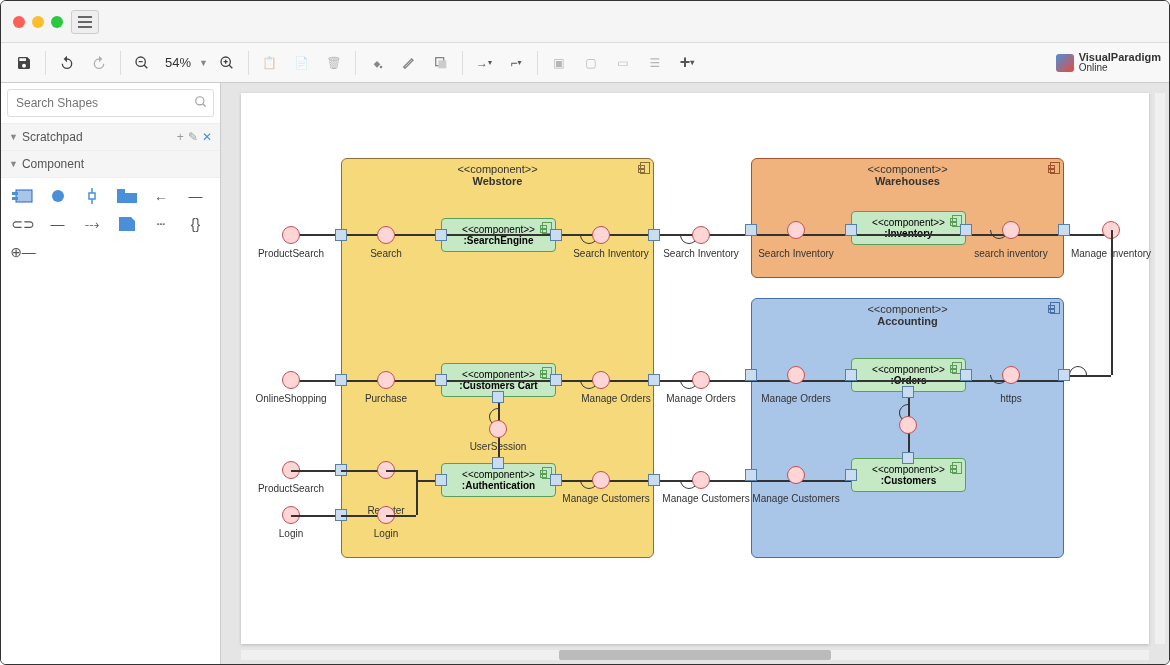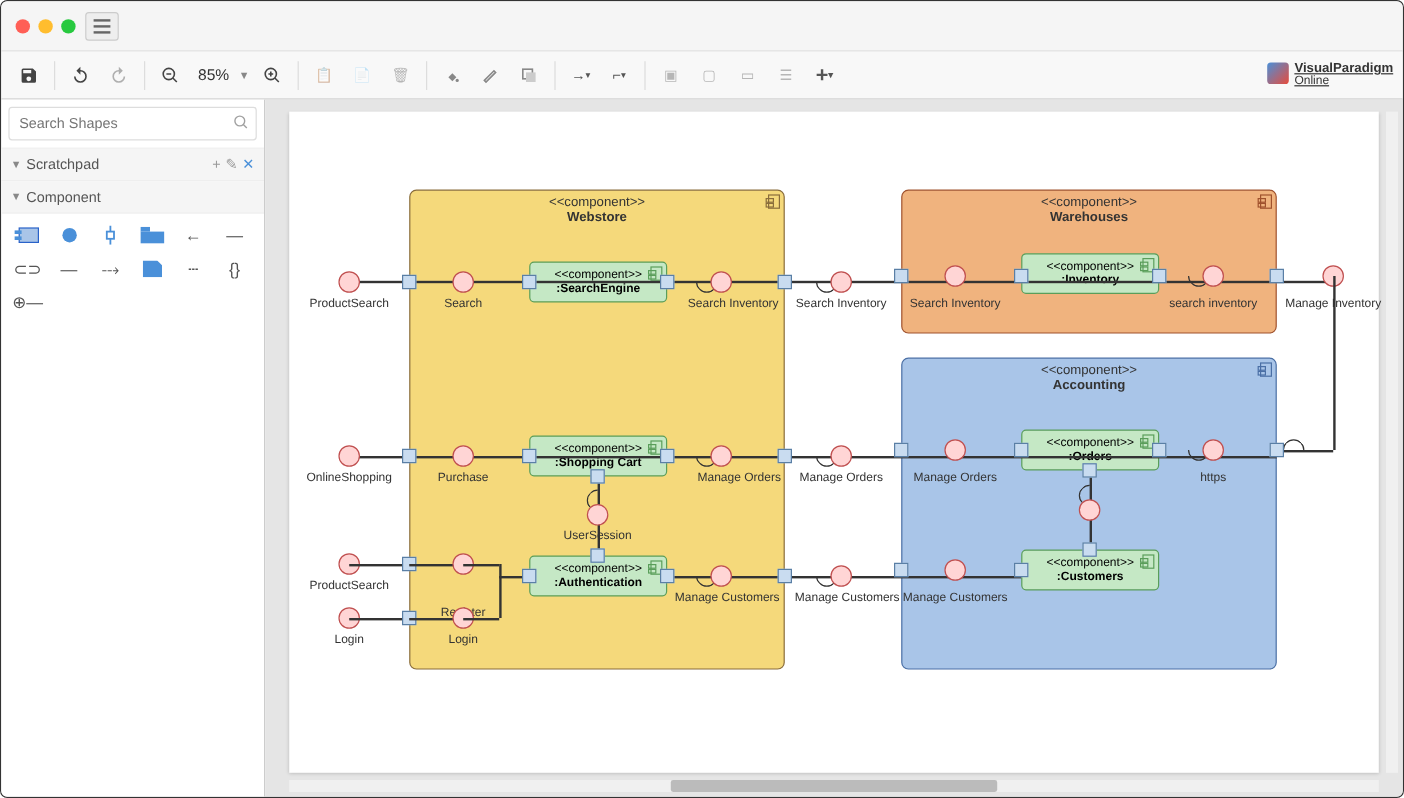--- a/index.html
+++ b/index.html
@@ -15,21 +15,21 @@
     .reload-icon::after { content: ''; position: absolute; top: -3px; right: -2px; border: 3px solid transparent; border-bottom-color: #888; transform: rotate(45deg); }
     .hamburger { width: 28px; height: 24px; background: #eee; border: 1px solid #ccc; border-radius: 3px; display: flex; flex-direction: column; justify-content: center; align-items: center; gap: 3px; }
     .hamburger span { width: 14px; height: 2px; background: #666; }
     
     
     .toolbar { height: 40px; background: #f8f8f8; border-bottom: 1px solid #ccc; display: flex; align-items: center; padding: 0 8px; gap: 2px; }
     .tb-btn { width: 30px; height: 30px; display: flex; align-items: center; justify-content: center; color: #555; cursor: pointer; }
     .tb-sep { width: 1px; height: 24px; background: #ddd; margin: 0 4px; }
     .zoom-ctrl { display: flex; align-items: center; gap: 4px; }
     .zoom-val { font-size: 13px; color: #333; padding: 0 4px; }
-    .brand { margin-left: auto; display: flex; gap: 5px; font-size: 10px; color: #333; text-decoration: underline; }
+    .brand { margin-left: auto; display: flex; align-items: center; gap: 5px; font-size: 10px; color: #333; }
     .brand-logo { width: 18px; height: 18px; background: linear-gradient(135deg, #4a90d9, #e74c3c); border-radius: 3px; }
     .brand-text { line-height: 1; }
     .brand-text b { font-size: 11px; }
     .tb-icon-svg { width: 16px; height: 16px; }
     
     
     .main { display: flex; height: calc(100% - 82px); }
     .sidebar { width: 220px; background: #fff; border-right: 1px solid #ccc; display: flex; flex-direction: column; }
     .search-row { padding: 6px; border-bottom: 1px solid #eee; position: relative; }
     .search-inp { width: 100%; padding: 6px 24px 6px 8px; border: 1px solid #ddd; border-radius: 3px; font-size: 12px; }
@@ -108,21 +108,21 @@
     </div>
   <div class="tb-sep"></div>
   <div class="zoom-ctrl">
     <div class="tb-btn">
         <svg class="tb-icon-svg" viewBox="0 0 24 24" fill="none" stroke="#444" stroke-width="2">
           <circle cx="10" cy="10" r="7"></circle>
           <line x1="15" y1="15" x2="20" y2="20"></line>
           <line x1="7" y1="10" x2="13" y2="10"></line>
         </svg>
       </div>
-    <span class="zoom-val">85%</span>
+    <span class="zoom-val">54%</span>
     <span style="font-size:9px;color:#888">▼</span>
     <div class="tb-btn">
         <svg class="tb-icon-svg" viewBox="0 0 24 24" fill="none" stroke="#444" stroke-width="2">
           <circle cx="10" cy="10" r="7"></circle>
           <line x1="15" y1="15" x2="20" y2="20"></line>
           <line x1="7" y1="10" x2="13" y2="10"></line>
           <line x1="10" y1="7" x2="10" y2="13"></line>
         </svg>
       </div>
   </div>
@@ -243,21 +243,21 @@
           <div class="comp-icon" style="color:#4a6fa5"></div>
         </div>
 
         <div class="comp-small" style="left:200px;top:125px">
             <span class="stereo">&lt;&lt;component&gt;&gt;</span>
             <b>:SearchEngine</b>
             <div class="comp-icon" style="color:#5a9e5a"></div>
           </div>
         <div class="comp-small" style="left:200px;top:270px">
             <span class="stereo">&lt;&lt;component&gt;&gt;</span>
-            <b>:Shopping Cart</b>
+            <b>:Customers Cart</b>
             <div class="comp-icon" style="color:#5a9e5a"></div>
           </div>
         <div class="comp-small" style="left:200px;top:370px">
             <span class="stereo">&lt;&lt;component&gt;&gt;</span>
             <b>:Authentication</b>
             <div class="comp-icon" style="color:#5a9e5a"></div>
           </div>
         <div class="comp-small" style="left:610px;top:118px">
             <span class="stereo">&lt;&lt;component&gt;&gt;</span>
             <b>:Inventory</b>

